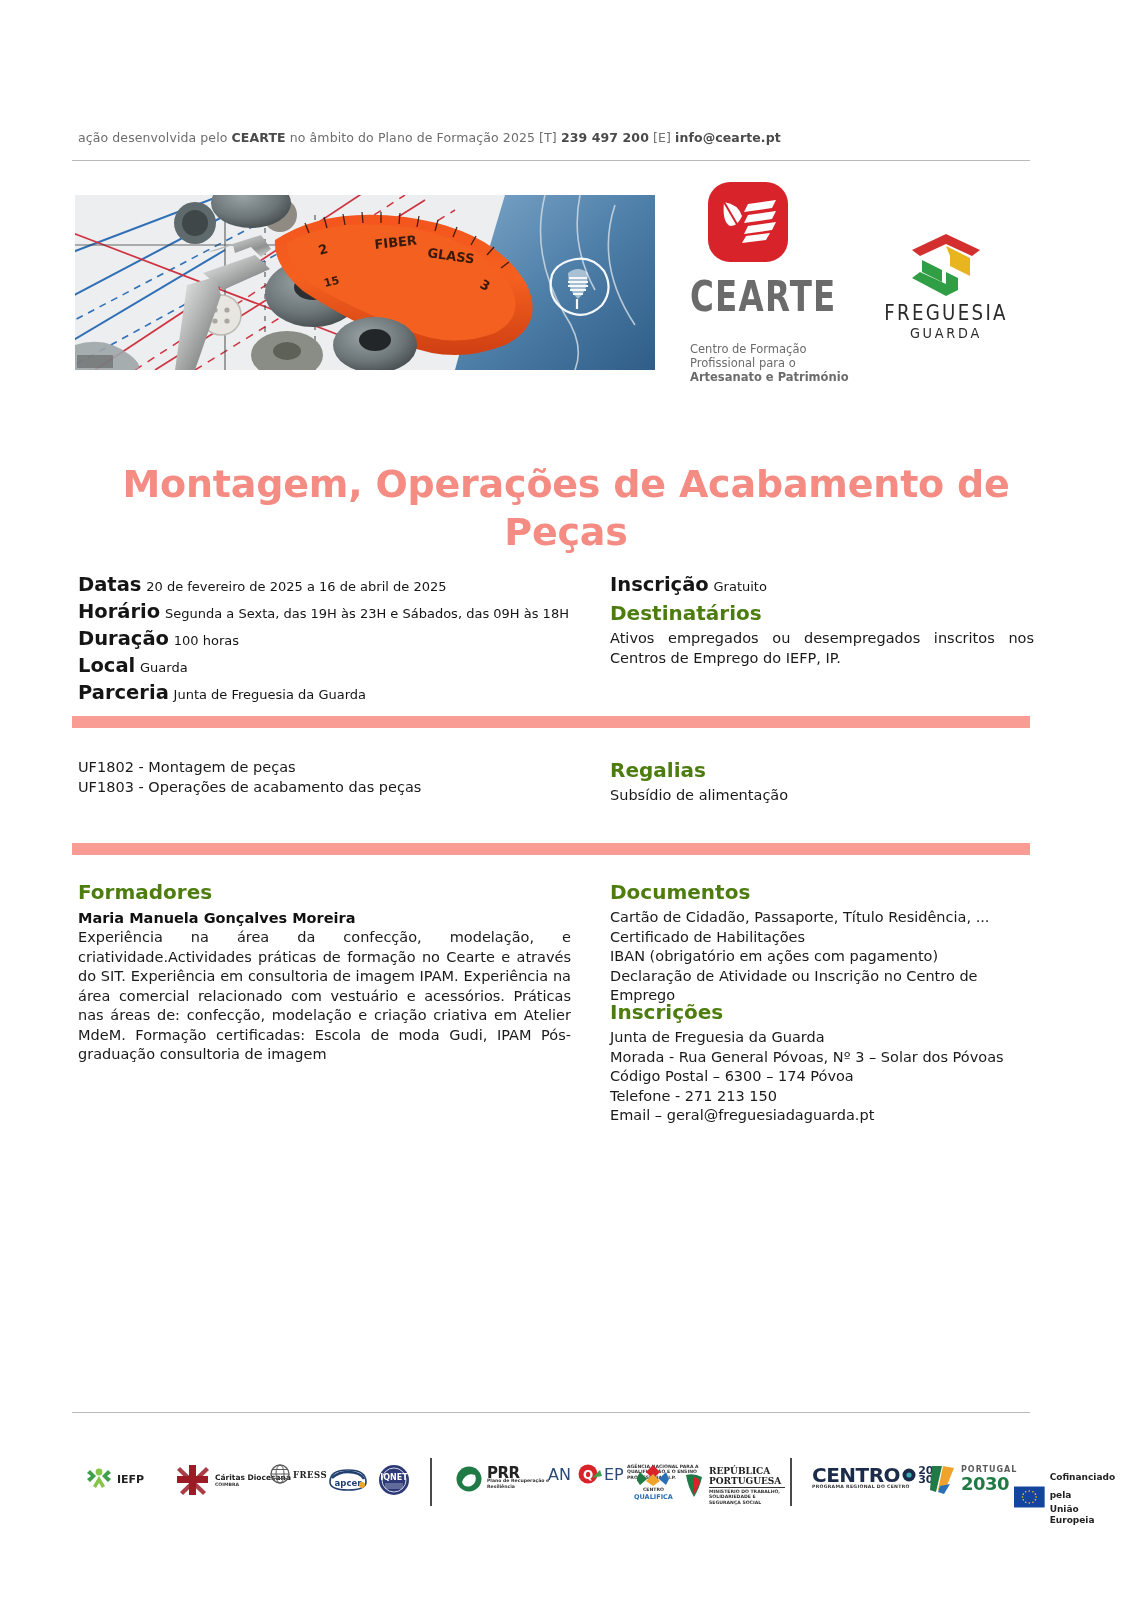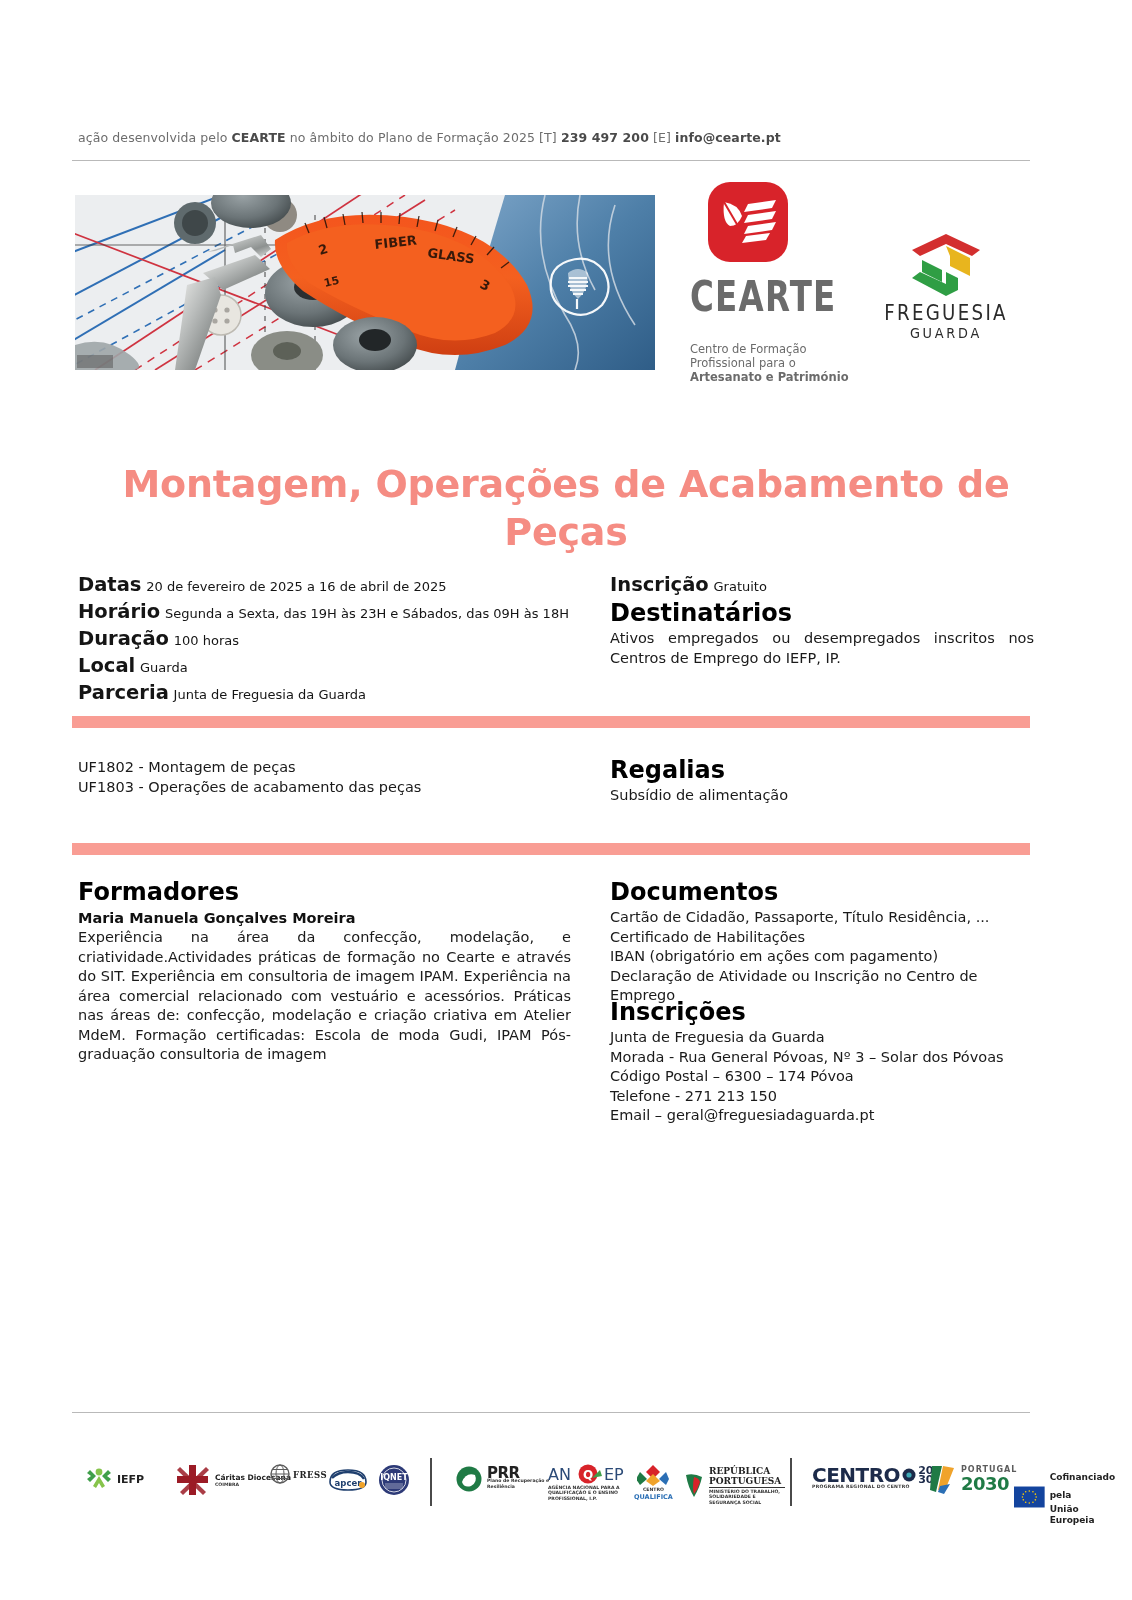--- a/index.html
+++ b/index.html
@@ -71,21 +71,21 @@
   }
 
   
   .colL{position:absolute;left:78px;width:495px;}
   .colR{position:absolute;left:610px;width:425px;}
 
   .kv{font-size:15px;line-height:25px;color:#151515;}
   .kv .k{font-size:19.5px;font-weight:bold;}
   .kv .v{font-size:13px;}
 
-  .h2{font-size:24px;font-weight:bold;color:#000000;margin:0 0 3px 0;line-height:25px;}
+  .h2{font-size:20px;font-weight:bold;color:#4d7c0f;margin:0 0 3px 0;line-height:25px;}
   .body{font-size:14.5px;line-height:19.5px;color:#1a1a1a;}
   .body.just{text-align:justify;}
   .name{font-size:14.5px;font-weight:bold;line-height:20px;color:#111;}
 
   
   .bar{position:absolute;left:72px;width:958px;height:12px;background:#f99d94;}
 
   
   .footer{
     position:absolute;left:78px;top:1452px;width:960px;height:70px;
@@ -400,21 +400,21 @@
       <svg width="26" height="26" viewBox="0 0 26 26" xmlns="http://www.w3.org/2000/svg">
         <circle cx="13" cy="13" r="12.5" fill="#1f7a45"></circle>
         <path d="M6 16 Q10 6 19 9 Q22 16 15 20 Q8 22 6 16 Z" fill="#ffffff"></path>
       </svg>
       <div>
         <div class="flabel" style="font-size:15px;letter-spacing:-.5px;">PRR</div>
         <div class="tiny" style="width:70px;">Plano de Recuperação e Resiliência</div>
       </div>
     </div>
 
-    <div class="flogo" style="left:470px;top:12px;flex-direction:column;gap:1px;align-items:flex-start;">
+    <div class="flogo" style="left:470px;top:12px;flex-direction:row;gap:1px;align-items:flex-start;">
       <svg width="78" height="20" viewBox="0 0 78 20" xmlns="http://www.w3.org/2000/svg">
         <text x="0" y="16" font-family="DejaVu Sans, sans-serif" font-size="16" fill="#2b4a77">AN</text>
         <circle cx="40" cy="10" r="9.5" fill="#d8232a"></circle>
         <text x="40" y="15" text-anchor="middle" font-family="DejaVu Sans, sans-serif" font-size="12" font-weight="bold" fill="#ffffff">Q</text>
         <path d="M44 14 L52 6 L54 12 Z" fill="#3f9f4a"></path>
         <text x="56" y="16" font-family="DejaVu Sans, sans-serif" font-size="16" fill="#2b4a77">EP</text>
       </svg>
       <div class="tiny" style="width:78px;">AGÊNCIA NACIONAL PARA A QUALIFICAÇÃO E O ENSINO PROFISSIONAL, I.P.</div>
     </div>
 

